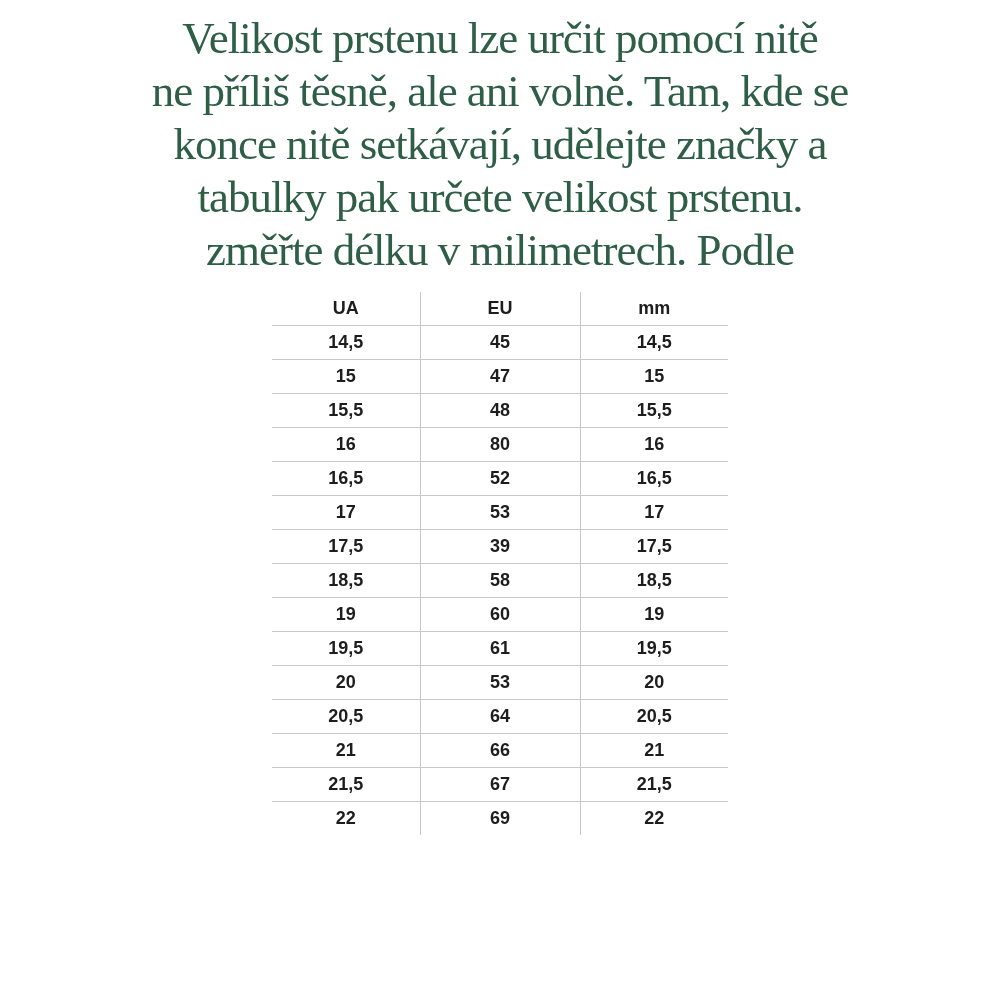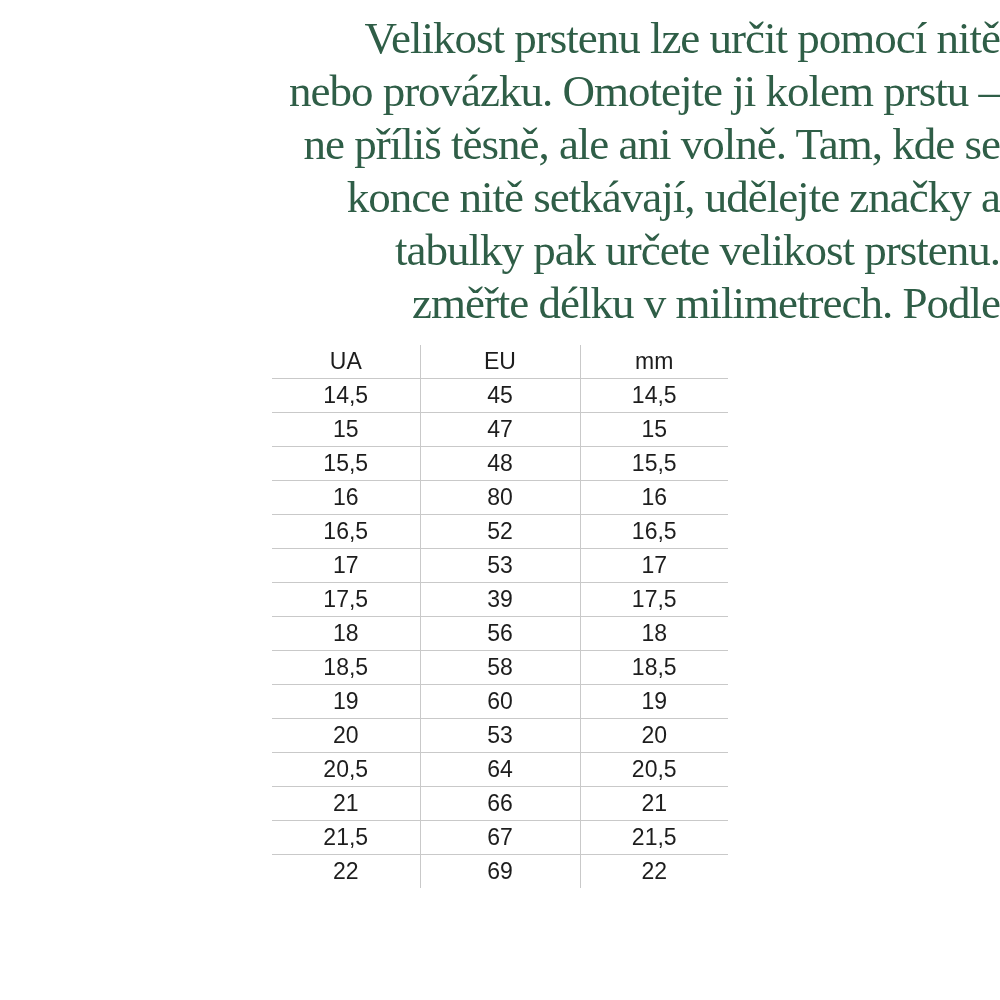--- a/index.html
+++ b/index.html
@@ -19,59 +19,58 @@
   main{width:1000px;}
   .intro{
     padding-top:12px;
     text-align:center;
     color:var(--heading-color);
     font-family:"Liberation Serif", serif;
     font-size:45px;
     line-height:53px;
     letter-spacing:-1px;
   }
-  .intro-line{white-space:nowrap;text-align:right;}
+  .intro-line{white-space:nowrap;}
   .size-table{
     margin:15px auto 0 auto;
     border-collapse:collapse;
     table-layout:fixed;
     width:456px;
     font-family:"Liberation Sans", sans-serif;
     color:var(--table-text-color);
   }
   .size-table col.c1{width:148px;}
   .size-table col.c2{width:160px;}
   .size-table col.c3{width:148px;}
   .size-table th,
   .size-table td{
     height:33px;
     line-height:33px;
     padding:0;
     text-align:center;
     vertical-align:middle;
-    font-size:23px;
-    font-weight:normal;
+    font-size:18px;
+    font-weight:bold;
     border-bottom:1px solid var(--table-line-color);
   }
   .size-table th:nth-child(n+2),
   .size-table td:nth-child(n+2){
     border-left:1px solid var(--table-line-color);
   }
   .size-table tbody tr:last-child td{
     border-bottom:none;
   }
 </style>
 </head>
 <body>
 
 <main>
 
   <section class="intro">
       <div class="intro-line">Velikost prstenu lze určit pomocí nitě</div>
-      <div class="intro-line">nebo provázku. Omotejte ji kolem prstu –</div>
       <div class="intro-line">ne příliš těsně, ale ani volně. Tam, kde se</div>
       <div class="intro-line">konce nitě setkávají, udělejte značky a</div>
       <div class="intro-line">tabulky pak určete velikost prstenu.</div>
       <div class="intro-line">změřte délku v milimetrech. Podle</div>
     </section>
 
   <table class="size-table">
     <colgroup>
       <col class="c1">
         <col class="c2">
@@ -114,33 +113,33 @@
           <td>17</td>
           <td>53</td>
           <td>17</td>
         </tr>
         <tr>
           <td>17,5</td>
           <td>39</td>
           <td>17,5</td>
         </tr>
         <tr>
-          <td>18</td>
-          <td>56</td>
-          <td>18</td>
-        </tr>
-        <tr>
           <td>18,5</td>
           <td>58</td>
           <td>18,5</td>
         </tr>
         <tr>
           <td>19</td>
           <td>60</td>
           <td>19</td>
+        </tr>
+        <tr>
+          <td>19,5</td>
+          <td>61</td>
+          <td>19,5</td>
         </tr>
         <tr>
           <td>20</td>
           <td>53</td>
           <td>20</td>
         </tr>
         <tr>
           <td>20,5</td>
           <td>64</td>
           <td>20,5</td>

